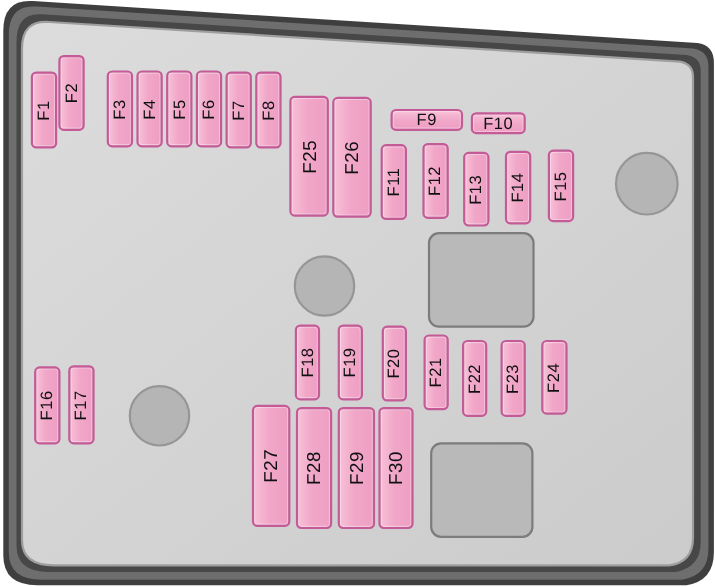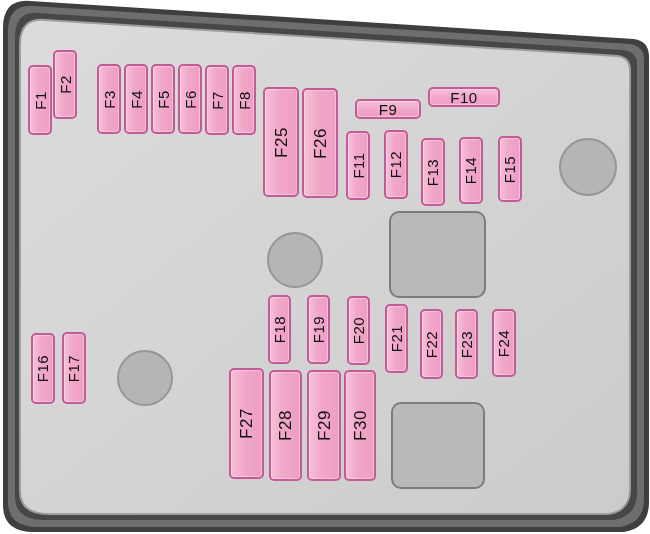--- a/index.html
+++ b/index.html
@@ -83,21 +83,21 @@
       </div>
       <div class="fuse v small" style="left: 205px; top: 65px; width: 24px; height: 70px; border-color: rgb(196, 91, 151);">
         <span class="lbl" style="color: rgb(16, 16, 16);">F7</span>
       </div>
       <div class="fuse v small" style="left: 232px; top: 65px; width: 24px; height: 70px; border-color: rgb(196, 91, 151);">
         <span class="lbl" style="color: rgb(16, 16, 16);">F8</span>
       </div>
       <div class="fuse h small" style="left: 355px; top: 99px; width: 66px; height: 20px; border-color: rgb(196, 91, 151);">
         <span class="lbl" style="color: rgb(16, 16, 16);">F9</span>
       </div>
-      <div class="fuse h small" style="left: 428px; top: 87px; width: 72px; height: 20px; border-color: rgb(196, 91, 151);">
+      <div class="fuse h small" style="left: 428px; top: 102px; width: 50px; height: 20px; border-color: rgb(196, 91, 151);">
         <span class="lbl" style="color: rgb(16, 16, 16);">F10</span>
       </div>
       <div class="fuse v small" style="left: 346px; top: 131px; width: 24px; height: 69px; border-color: rgb(196, 91, 151);">
         <span class="lbl" style="color: rgb(16, 16, 16);">F11</span>
       </div>
       <div class="fuse v small" style="left: 384px; top: 130px; width: 24px; height: 69px; border-color: rgb(196, 91, 151);">
         <span class="lbl" style="color: rgb(16, 16, 16);">F12</span>
       </div>
       <div class="fuse v small" style="left: 421px; top: 138px; width: 24px; height: 68px; border-color: rgb(196, 91, 151);">
         <span class="lbl" style="color: rgb(16, 16, 16);">F13</span>

